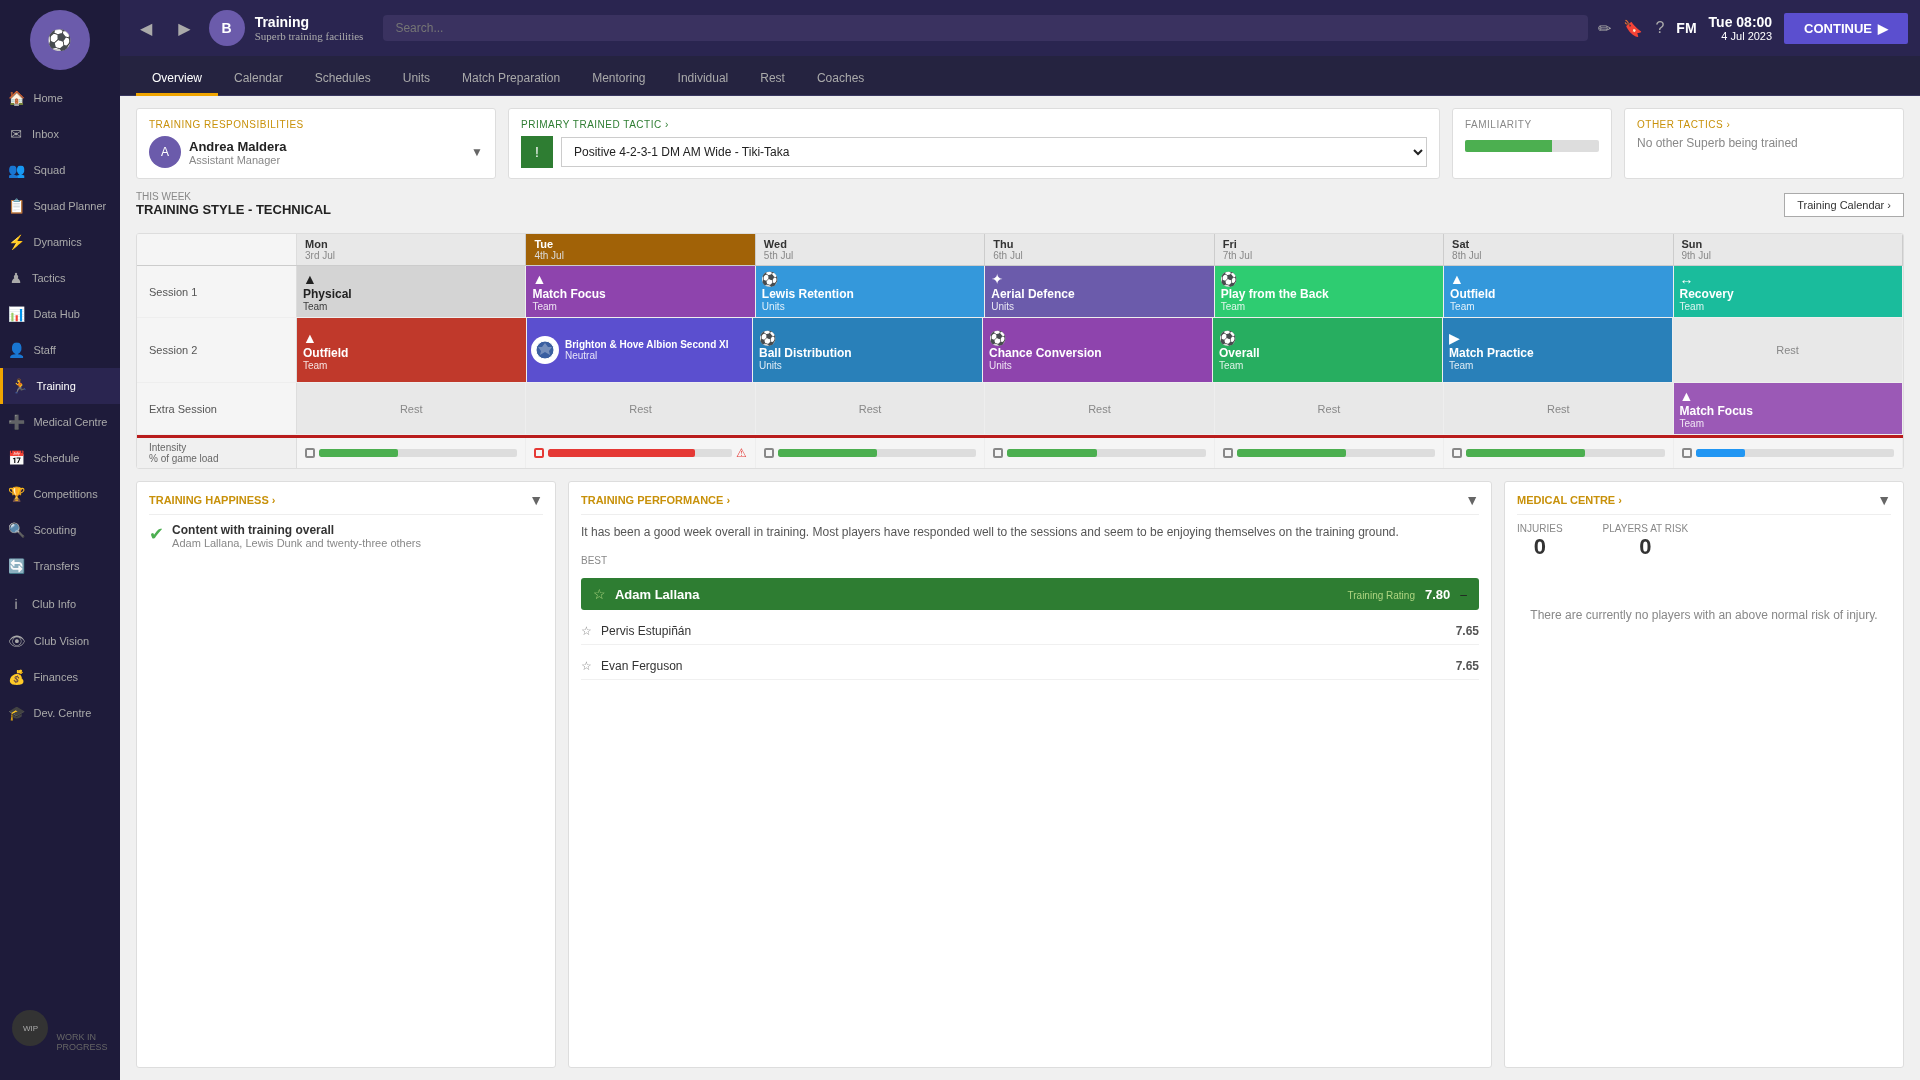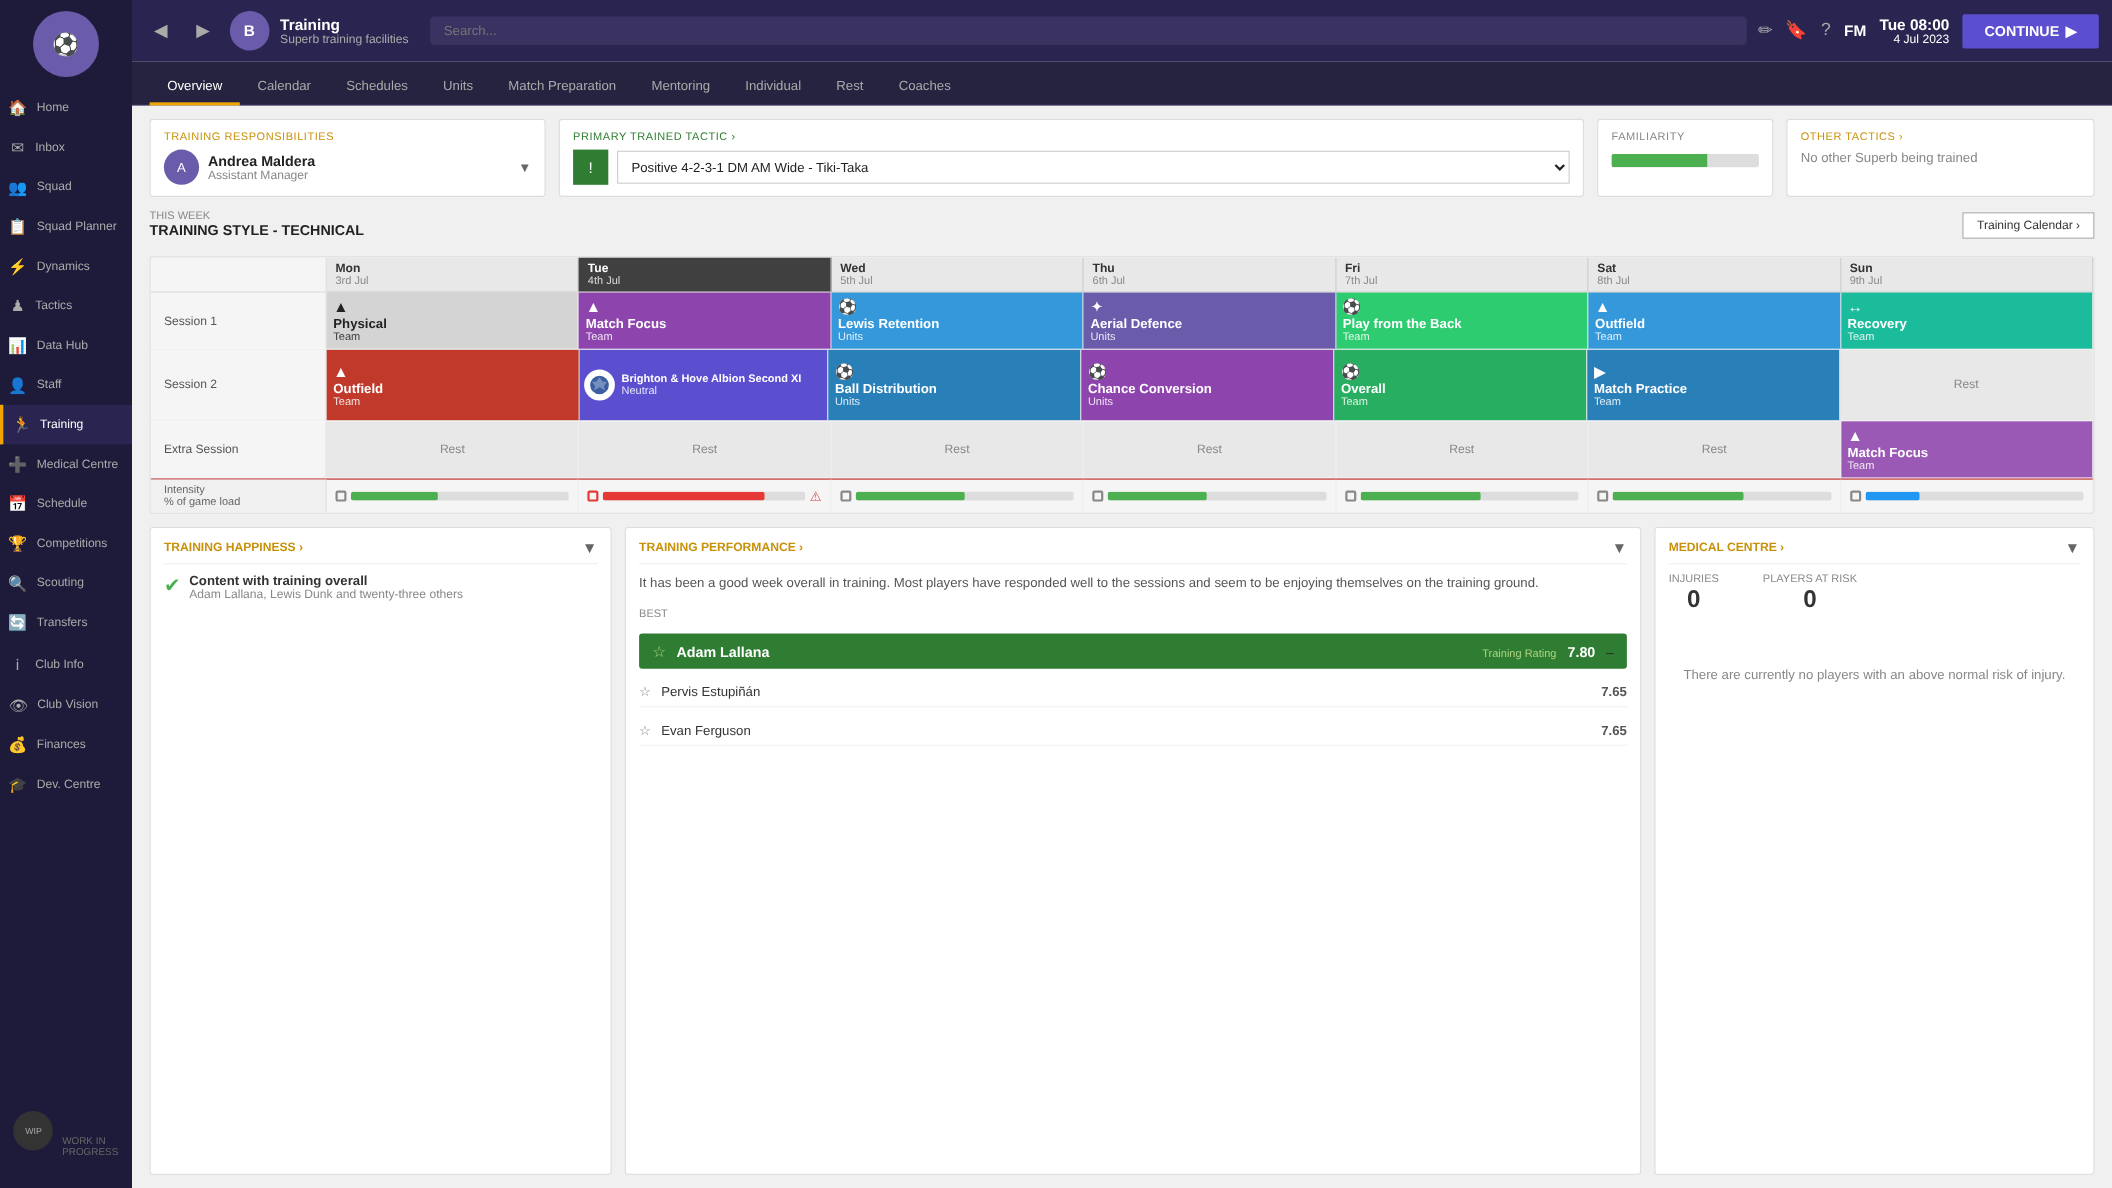--- a/index.html
+++ b/index.html
@@ -75,21 +75,21 @@
     }
     .topbar-circle {
       width: 36px; height: 36px;
       background: #6b5bab;
       border-radius: 50%;
       display: flex; align-items: center; justify-content: center;
       color: #fff; font-weight: bold; font-size: 14px;
     }
     .topbar-title-block { display: flex; flex-direction: column; }
     .topbar-title { color: #fff; font-size: 14px; font-weight: bold; }
-    .topbar-subtitle { color: #aaa; font-size: 11px; }
+    .topbar-subtitle { color: #aaa; font-size: 11px; font-family: Liberation Serif, serif; }
     .topbar-search {
       flex: 1;
       background: #3a3260;
       border: none;
       border-radius: 4px;
       padding: 6px 12px;
       color: #fff;
       font-size: 12px;
       margin-left: 10px;
     }
@@ -277,21 +277,21 @@
       justify-content: center;
     }
     .day-header {
       flex: 1;
       padding: 4px 8px;
       border-right: 1px solid #ccc;
       font-size: 11px;
     }
     .day-header .day-name { font-weight: bold; color: #333; }
     .day-header .day-date { color: #888; font-size: 10px; }
-    .day-header.today { background: #404040; color: #fff; }
+    .day-header.today { background: #a16207; color: #fff; }
     .day-header.today .day-name { color: #fff; }
     .day-header.today .day-date { color: #ddd; }
 
     .grid-row {
       display: flex;
       border-bottom: 1px solid #eee;
       min-height: 52px;
     }
     .grid-cell {
       flex: 1;
@@ -319,21 +319,21 @@
     .grid-cell.match-practice { background: #2980b9; color: #fff; }
     .grid-cell.rest { background: #e8e8e8; color: #888; text-align: center; justify-content: center; align-items: center; }
     .grid-cell.match-focus2 { background: #9b59b6; color: #fff; }
     .cell-type { font-weight: bold; font-size: 12px; }
     .cell-sub { font-size: 10px; opacity: 0.85; }
     .cell-icon { font-size: 14px; margin-right: 4px; }
 
     .intensity-row {
       display: flex;
       background: #f5f5f5;
-      border-top: 1px solid #b91c1c;
+      border-top: 3px solid #b91c1c;
       min-height: 28px;
     }
     .intensity-label {
       width: 160px;
       flex-shrink: 0;
       padding: 4px 12px;
       border-right: 1px solid #ddd;
       background: #f0f0f0;
       font-size: 10px;
       color: #666;

